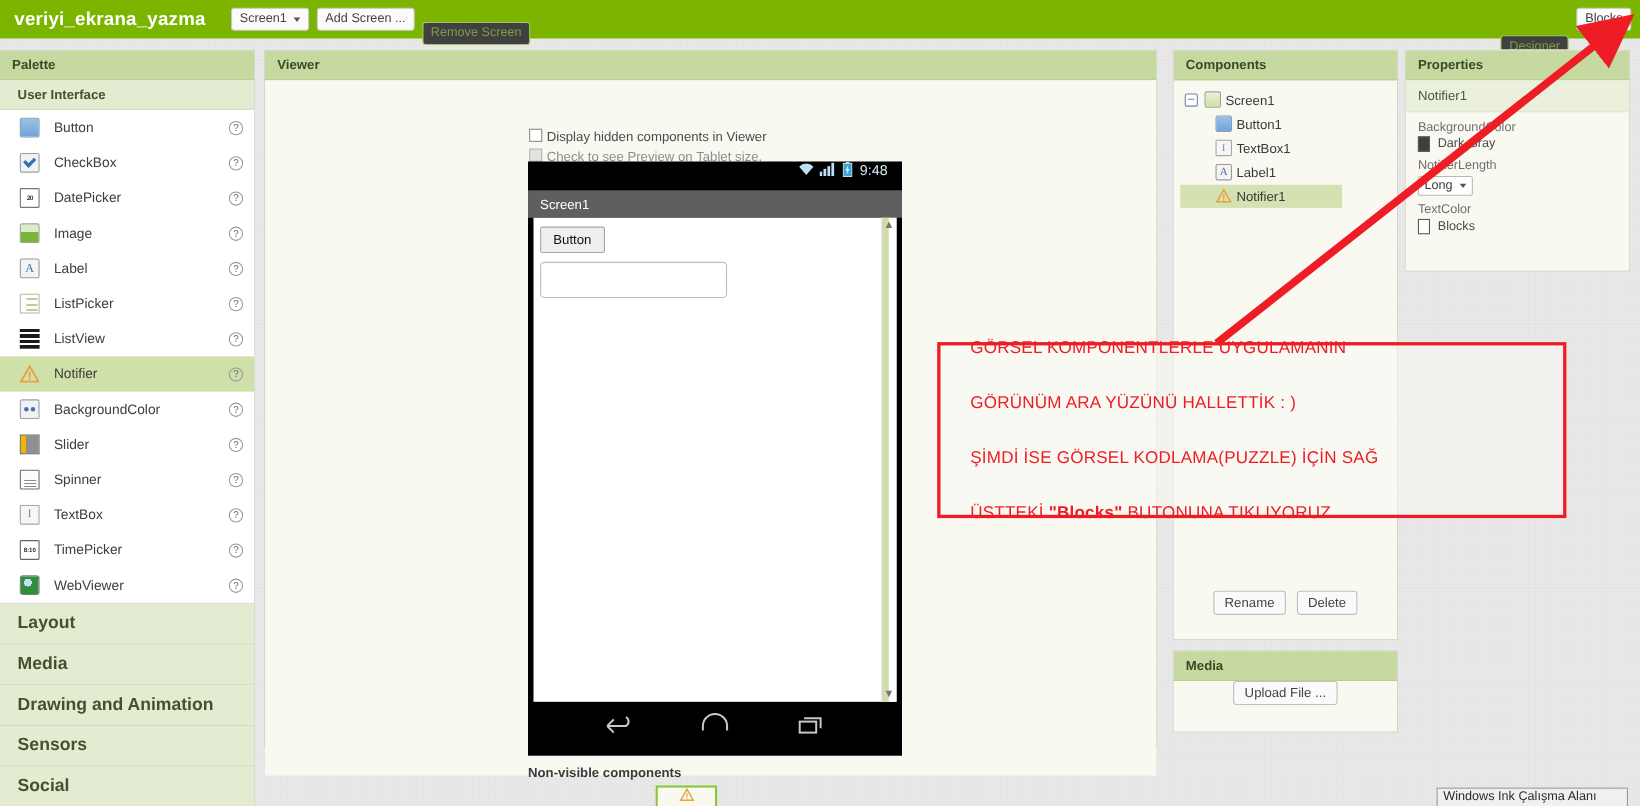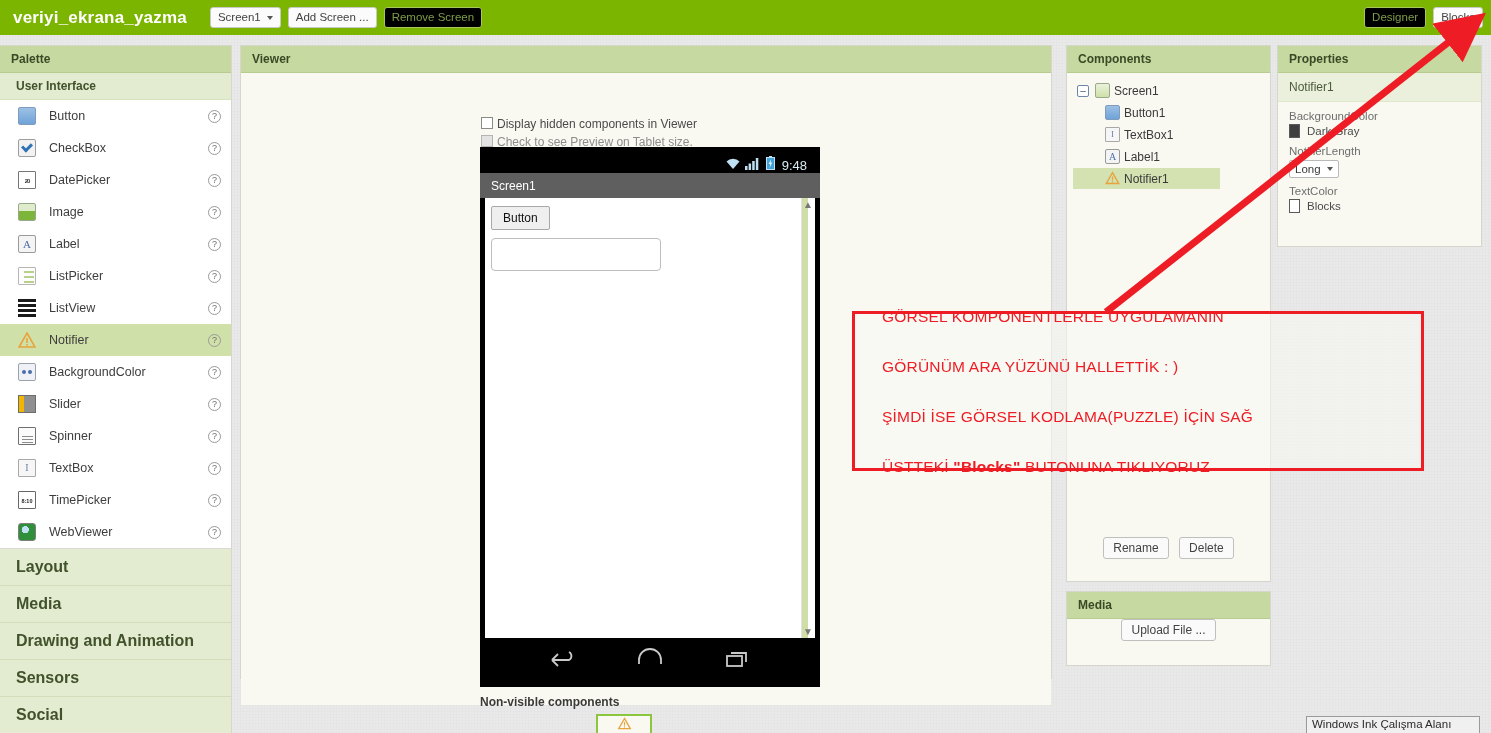--- a/index.html
+++ b/index.html
@@ -32,21 +32,21 @@
   }
   .topbtn {
     height: 21px; line-height: 19px;
     font-size: 11.5px; color: #444;
     background: #fbfbfb;
     border: 1px solid #c8c8c8; border-radius: 3px;
     padding: 0 7px; margin-left: 7px;
     display: inline-flex; align-items: center;
     white-space: nowrap; cursor: pointer;
   }
-  .topbtn.disabled { background: #000000; color: #7e9c46; border-color: #a8c75c; }
+  .topbtn.disabled { background: #404040; color: #7e9c46; border-color: #a8c75c; margin-top: 25px; }
   .caret-sm {
     display: inline-block; width: 0; height: 0; margin-left: 6px;
     border-left: 3px solid transparent; border-right: 3px solid transparent;
     border-top: 4px solid #555;
   }
   #screen-controls { margin-left: 16px; display: flex; align-items: center; }
   #right-tabs { position: absolute; right: 8px; top: 7px; display: flex; }
 
   
   .panel { position: absolute; background: #f9f9f2; border: 1px solid #d6d6cc; }
@@ -124,21 +124,21 @@
   #viewer { left: 240px; top: 45px; width: 812px; height: 634px; }
   #viewer-body { position: relative; height: 100%; background: #f9f9f2; }
   .chk-row { display:flex; align-items:flex-start; font-size:12px; color:#4a4a4a; }
   #chk1 { position:absolute; left:240px; top:44px; }
   #chk2 { position:absolute; left:240px; top:62px; color:#8d8d8d; }
   .chkbox { width:12px; height:12px; border:1px solid #8a8a8a; background:#fff; margin-right:4px; flex:0 0 12px;}
   .chkbox.gray { background:#e3e3e3; border-color:#b5b5b5; }
 
   
   #phone { position:absolute; left:239px; top:74px; width:340px; height:540px; background:#000; }
-  #status-bar { height:26px; background:#000; display:flex; align-items:flex-end; justify-content:flex-end;
+  #status-bar { height:26px; background:#000; display:flex; align-items:flex-start; justify-content:flex-end;
       padding-right:13px; color:#d8eaf5; font-size:13px; }
   #title-bar { height:25px; background:#5f5f5f; color:#fff; font-size:12px;
       display:flex; align-items:center; padding-left:11px; }
   #phone-canvas { position:relative; height:440px; background:#fff; margin:0 5px; border-left:none; }
   #prev-button { display:inline-block; margin:8px 0 0 6px; padding:4px 11px;
       font-size:12px; color:#111; background:#efefef; border:1px solid #a8a8a8; border-radius:2px; }
   #prev-textbox { margin:8px 0 0 6px; width:170px; height:33px;
       background:#fff; border:1px solid #bdbdbd; border-radius:4px; }
   #prev-scroll { position:absolute; right:0; top:0; width:14px; height:100%;
       background:#fff; border-left:1px solid #e2e2e2; }

